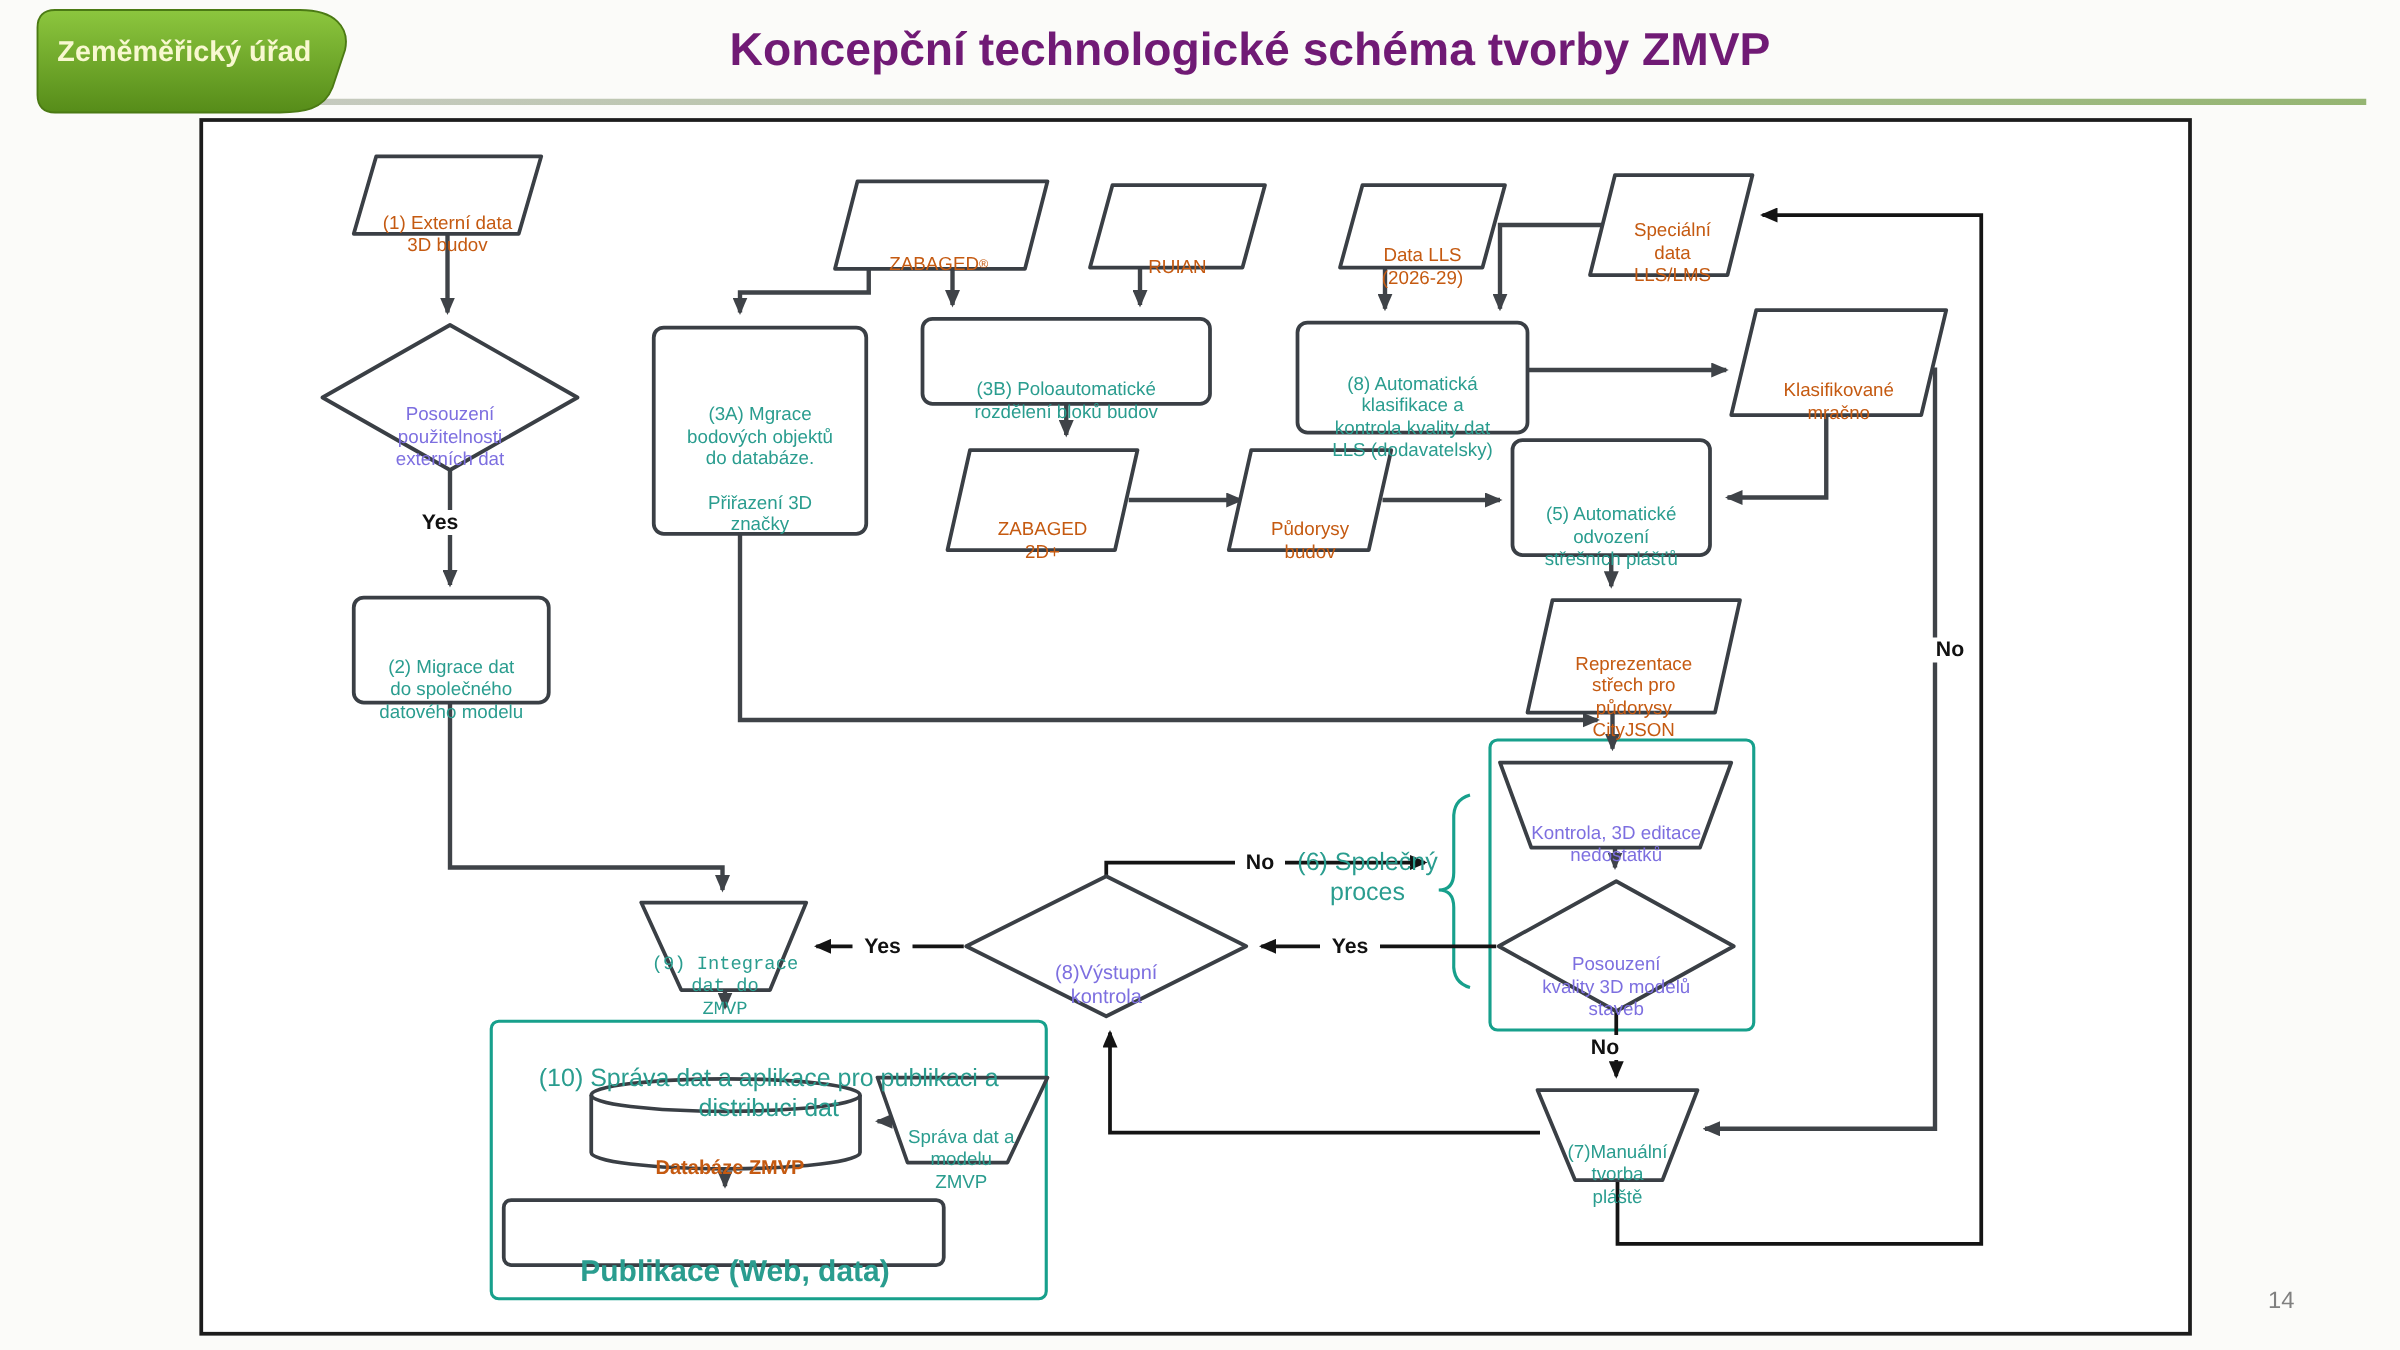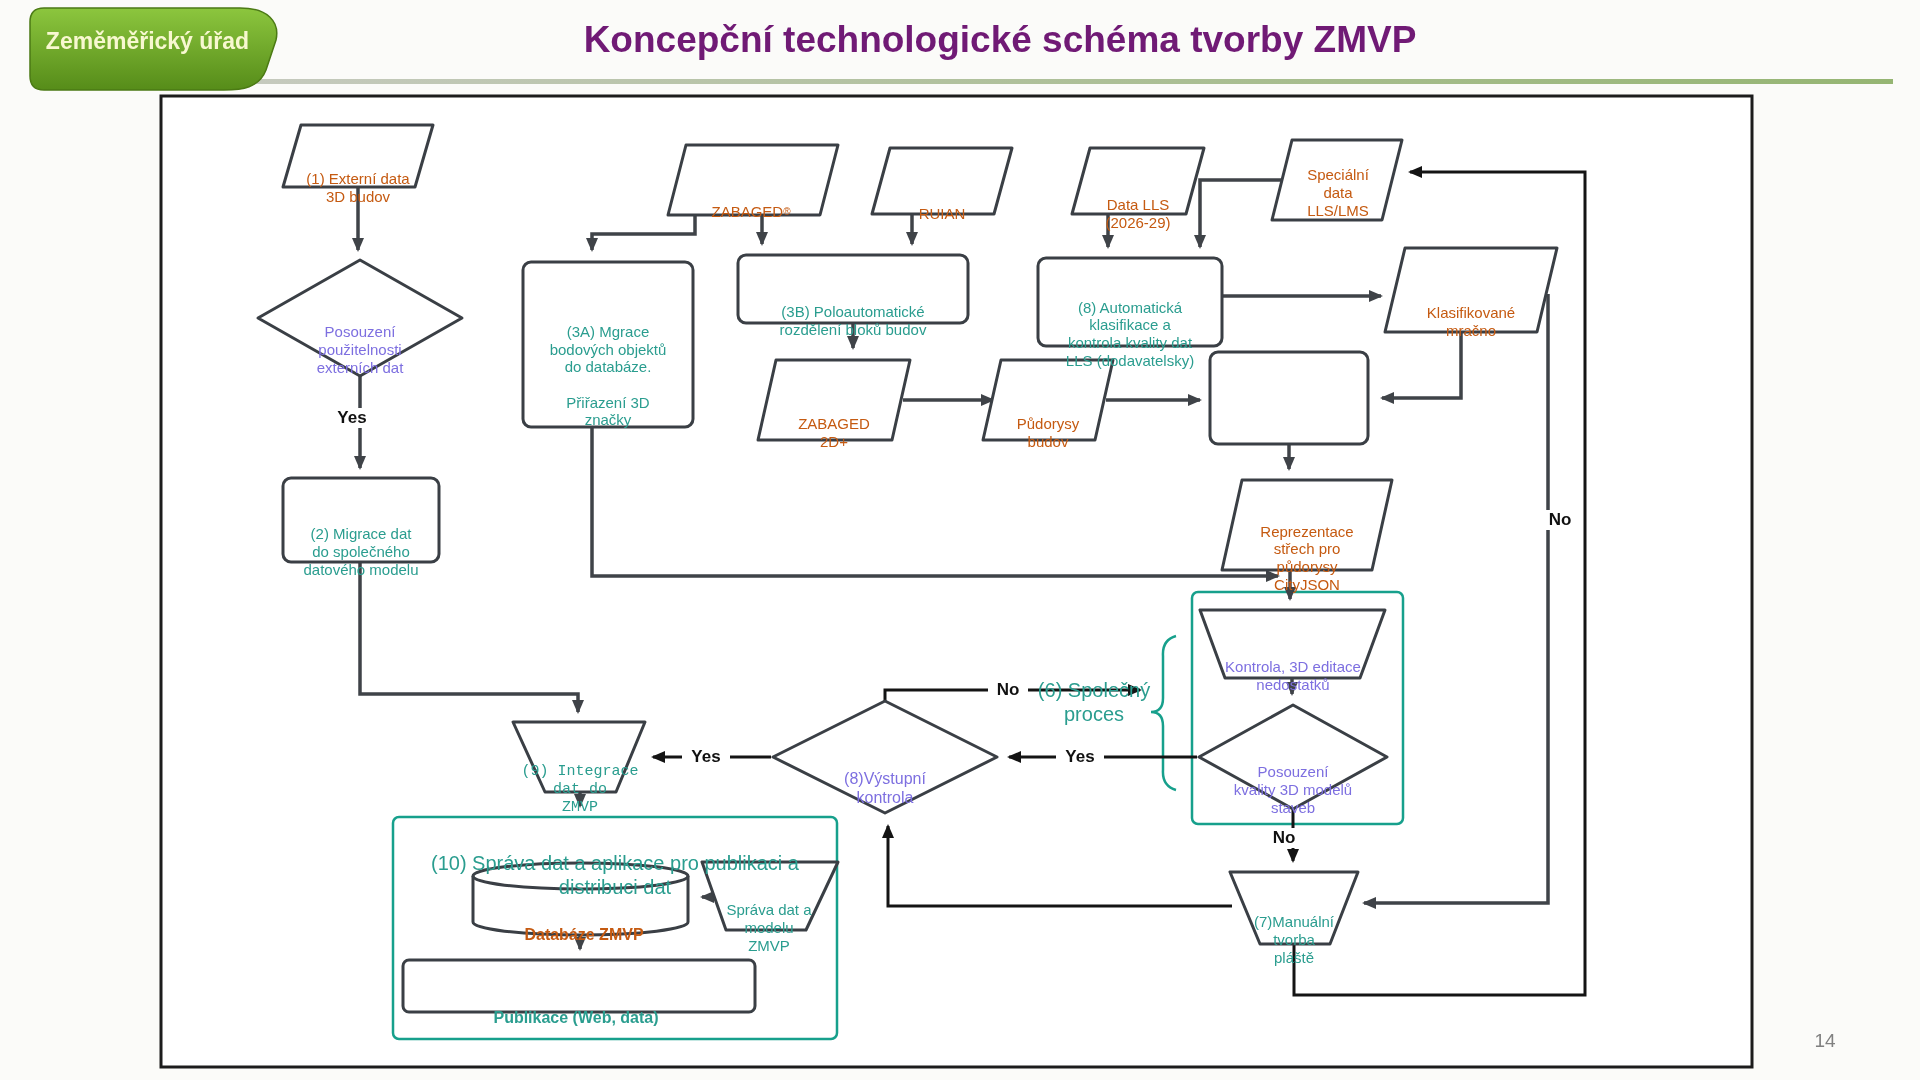--- a/index.html
+++ b/index.html
@@ -128,60 +128,63 @@
   <div class="lbl purple" style="left:280px;top:280px;width:160px;height:76px;">Posouzení
 použitelnosti
 externích dat</div>
   <div class="lbl teal" style="left:285px;top:480px;width:152px;height:80px;">(2) Migrace dat
 do společného
 datového modelu</div>
   <div class="lbl orange" style="left:676px;top:148px;width:150px;height:64px;"><span>ZABAGED</span><sup>®</sup></div>
   <div class="lbl orange" style="left:880px;top:150px;width:124px;height:64px;">RUIAN</div>
   <div class="lbl orange" style="left:1078px;top:150px;width:120px;height:64px;">Data LLS
 (2026-29)</div>
-  <div class="lbl orange" style="left:1283px;top:132px;width:110px;height:58px;">Speciální
+  <div class="lbl orange" style="left:1283px;top:142px;width:110px;height:58px;">Speciální
 data
 LLS/LMS</div>
   <div class="lbl teal" style="left:527px;top:268px;width:162px;height:152px;">(3A) Mgrace
 bodových objektů
 do databáze.
 
 Přiřazení 3D
 značky</div>
   <div class="lbl teal" style="left:742px;top:258px;width:222px;height:62px;">(3B) Poloautomatické
 rozdělení bloků budov</div>
   <div class="lbl teal" style="left:1042px;top:262px;width:176px;height:80px;">(8) Automatická
 klasifikace a
 kontrola kvality dat
 LLS (dodavatelsky)</div>
   <div class="lbl orange" style="left:1395px;top:252px;width:152px;height:76px;">Klasifikované
 mračno</div>
   <div class="lbl orange" style="left:766px;top:366px;width:136px;height:70px;">ZABAGED
 2D+</div>
   <div class="lbl orange" style="left:991px;top:366px;width:114px;height:70px;">Půdorysy
 budov</div>
+  <div class="lbl teal" style="left:1214px;top:356px;width:150px;height:84px;">(5) Automatické
+odvození
+střešních plášťů</div>
   <div class="lbl orange" style="left:1230px;top:484px;width:154px;height:84px;">Reprezentace
 střech pro
 půdorysy
 CityJSON</div>
   <div class="lbl purple" style="left:1212px;top:614px;width:162px;height:60px;">Kontrola, 3D editace
 nedostatků</div>
   <div class="lbl purple" style="left:1212px;top:714px;width:162px;height:88px;">Posouzení
 kvality 3D modelů
 staveb</div>
   <div class="lbl purple" style="left:800px;top:728px;width:170px;height:58px;font-size:16px;">(8)Výstupní
 kontrola</div>
   <div class="lbl teal" style="left:520px;top:726px;width:120px;height:64px;font-family:Liberation Mono, monospace;">(9) Integrace
 dat do
 ZMVP</div>
   <div class="lbl orange bold" style="left:480px;top:882px;width:208px;height:42px;font-size:16px;">Databáze  ZMVP</div>
   <div class="lbl teal" style="left:706px;top:866px;width:126px;height:60px;">Správa dat a
 modelu
 ZMVP</div>
-  <div class="lbl teal bold" style="left:406px;top:964px;width:340px;height:44px;font-size:16px;">Publikace (Web, data)</div>
+  <div class="lbl teal bold" style="left:418px;top:964px;width:340px;height:44px;font-size:24px;">Publikace (Web, data)</div>
   <div class="lbl teal" style="left:1234px;top:876px;width:120px;height:64px;">(7)Manuální
 tvorba
 pláště</div>
 
   <div class="lbl teal" style="left:1028px;top:650px;width:132px;height:42px;font-size:20px;">(6) Společný
 proces</div>
   <div class="lbl teal" style="left:400px;top:822px;width:430px;height:44px;font-size:20px;">(10) Správa dat a aplikace pro  publikaci a
 distribuci dat</div>
 
   <div class="edge-lbl" style="left:331px;top:408px;width:38px;height:20px;">Yes</div>

